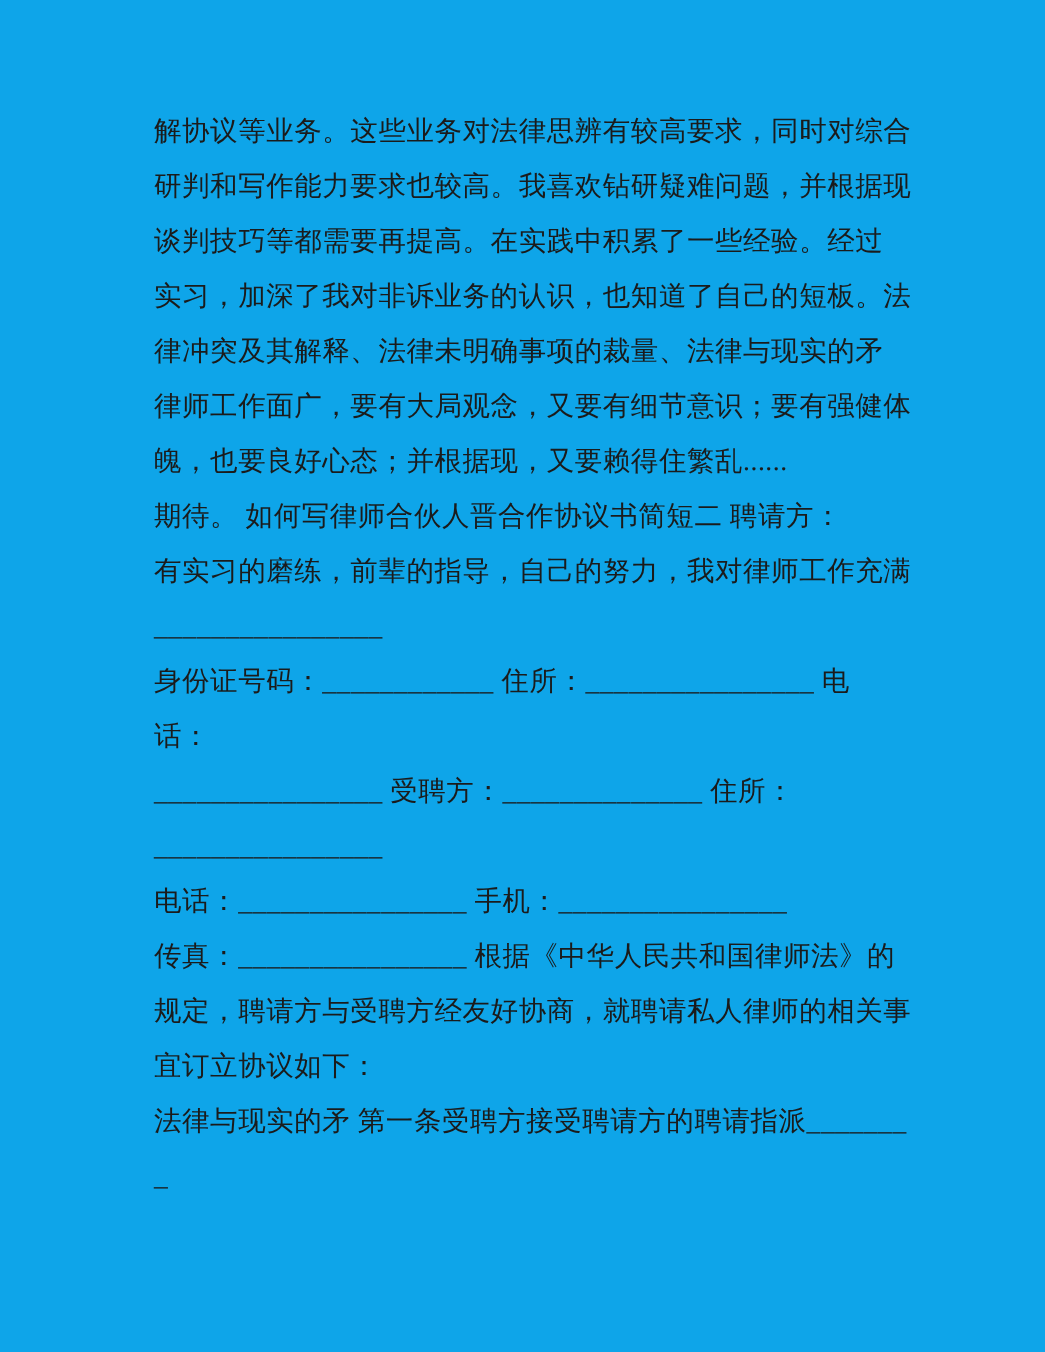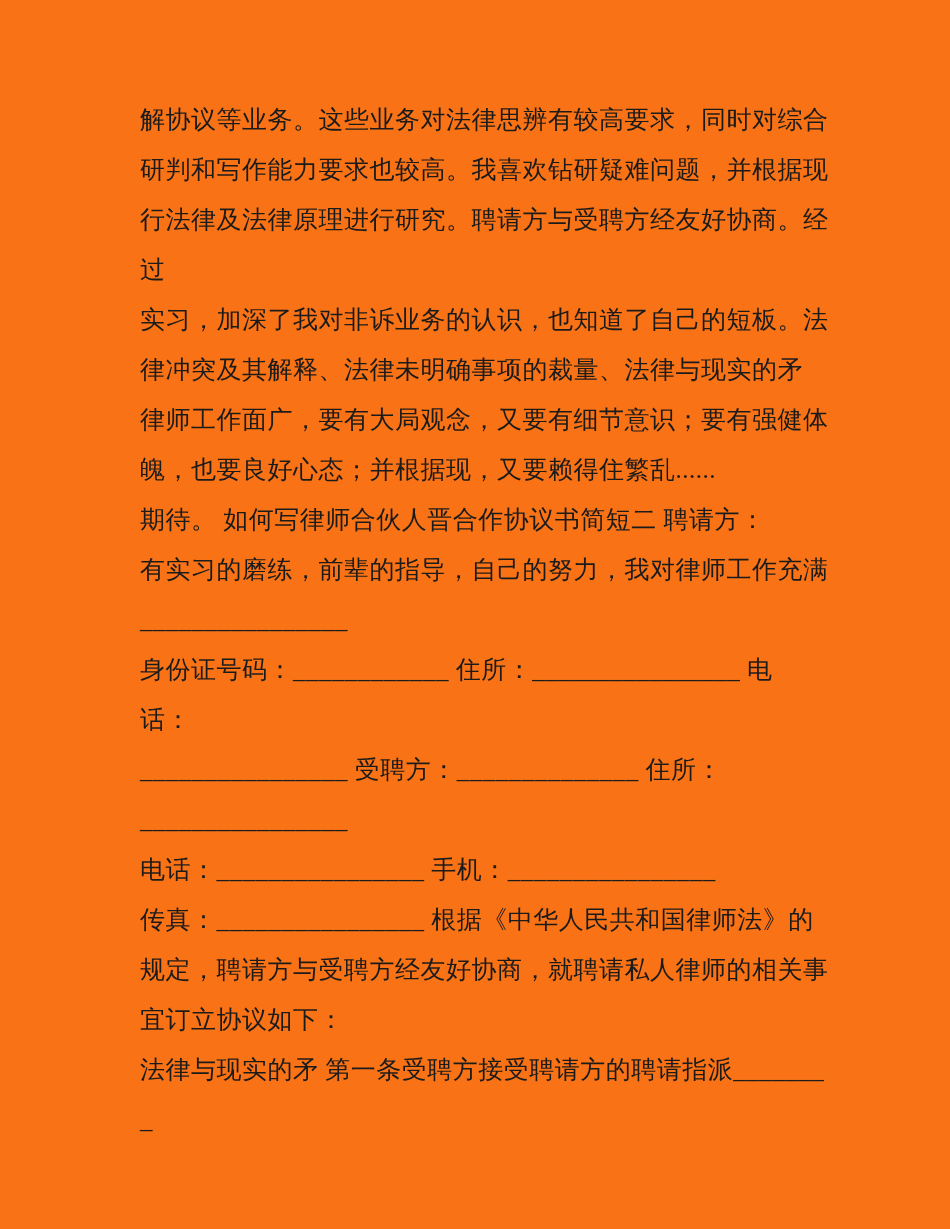--- a/index.html
+++ b/index.html
@@ -10,21 +10,21 @@
     width: 950px;
     height: 1229px;
     background: #fafaf8;
     font-family: "Liberation Serif", "DejaVu Serif", serif;
     overflow: hidden;
     position: relative;
   }
   .page {
     position: absolute;
     inset: 0;
-    background: #f97316;
+    background: #0ea5e9;
   }
   .doc-body {
     position: absolute;
     left: 140px;
     top: 95px;
     width: 690px;
     font-size: 25px;
     color: #1b1b1b;
     line-height: 50px;
   }
@@ -37,21 +37,21 @@
     letter-spacing: 0.5px;
   }
 </style>
 </head>
 <body>
 
 <div class="page">
   <div class="doc-body" id="doc-body">
       <p class="doc-line">解协议等业务。这些业务对法律思辨有较高要求，同时对综合</p>
       <p class="doc-line">研判和写作能力要求也较高。我喜欢钻研疑难问题，并根据现</p>
-      <p class="doc-line">行法律及法律原理进行研究。聘请方与受聘方经友好协商。经过</p>
+      <p class="doc-line">谈判技巧等都需要再提高。在实践中积累了一些经验。经过</p>
       <p class="doc-line">实习，加深了我对非诉业务的认识，也知道了自己的短板。法</p>
       <p class="doc-line">律冲突及其解释、法律未明确事项的裁量、法律与现实的矛</p>
       <p class="doc-line">律师工作面广，要有大局观念，又要有细节意识；要有强健体</p>
       <p class="doc-line">魄，也要良好心态；并根据现，又要赖得住繁乱......</p>
       <p class="doc-line">期待。 如何写律师合伙人晋合作协议书简短二 聘请方：</p>
       <p class="doc-line">有实习的磨练，前辈的指导，自己的努力，我对律师工作充满</p>
       <p class="doc-line">________________</p>
       <p class="doc-line">身份证号码：____________ 住所：________________ 电</p>
       <p class="doc-line">话：</p>
       <p class="doc-line">________________ 受聘方：______________ 住所：</p>

